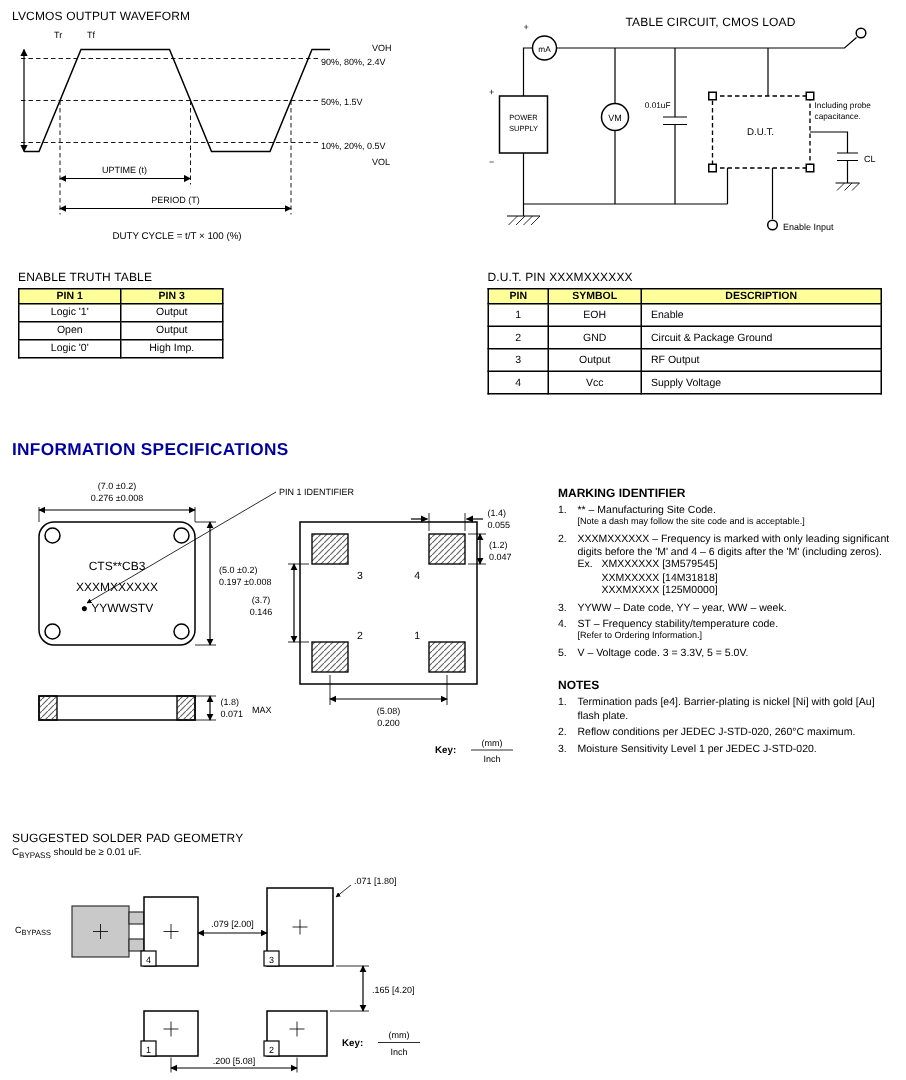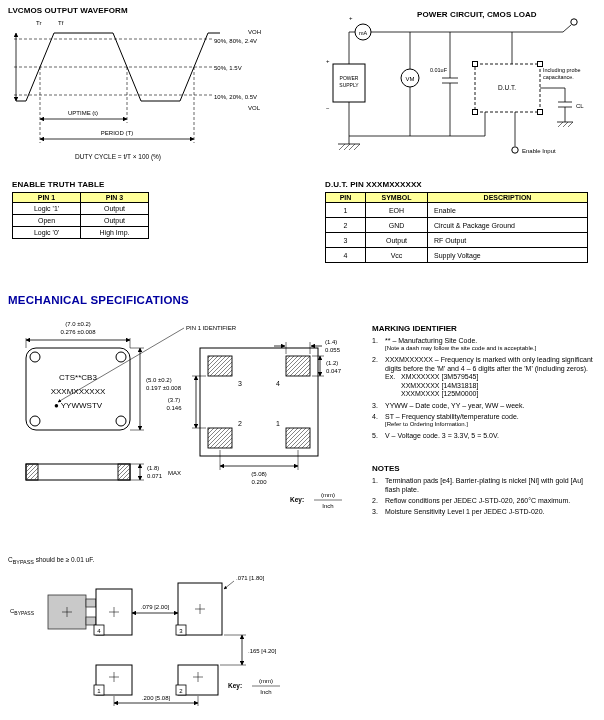--- a/index.html
+++ b/index.html
@@ -1,19 +1,19 @@
 <!DOCTYPE html>
 <html><head>
 <meta charset="utf-8">
 <style>
   *{margin:0;padding:0;box-sizing:border-box}
   body{width:604px;height:720px;position:relative;background:#fff;
        font-family:"Liberation Sans",sans-serif;color:#000;overflow:hidden}
   .abs{position:absolute}
-  .sec-title{font-size:8px;font-weight:bold;letter-spacing:.1px;white-space:nowrap}
+  .sec-title{font-size:8px;font-weight:normal;letter-spacing:.1px;white-space:nowrap}
   .mech-title{font-size:11.5px;font-weight:bold;color:#0000a0;letter-spacing:.2px}
   table{border-collapse:collapse;margin-top:3px;background:#fff}
   th,td{border:1px solid #000;font-size:7px;padding:1px 2px;text-align:center}
   th{background:#ffff99}
   .tt th{width:68px}
   .tt td{padding:2px 2px}
   .pt th:nth-child(1){width:40px}
   .pt th:nth-child(2){width:62px}
   .pt th:nth-child(3){width:160px}
   .pt td{padding:3.5px 3px}
@@ -80,21 +80,21 @@
     <text class="t6" x="206" y="55">50%, 1.5V</text>
     <text class="t6" x="206" y="84">10%, 20%, 0.5V</text>
     <text class="t6" x="240" y="95">VOL</text>
     <text class="t6" x="75" y="100" text-anchor="middle">UPTIME (t)</text>
     <text class="t6" x="109" y="120" text-anchor="middle">PERIOD (T)</text>
     <text class="t65" x="110" y="144" text-anchor="middle">DUTY CYCLE = t/T × 100 (%)</text>
   </svg>
 </div>
 
 <div class="abs" style="left:325px;top:6px;width:277px;height:174px">
-  <div class="sec-title abs" style="left:92px;top:4px">POWER CIRCUIT, CMOS LOAD</div>
+  <div class="sec-title abs" style="left:92px;top:4px">TABLE CIRCUIT, CMOS LOAD</div>
   <svg class="abs" style="left:0;top:0" width="275" height="172" viewBox="0 0 275 172">
     <g>
       <path class="wire" d="M24,58 L24,26 L30,26"></path>
       <path class="wire" d="M46,26 L238,26 L246,19"></path>
       <path class="wire" d="M24,96 L24,138"></path>
       <path class="wire" d="M24,130 L160,130"></path>
       <path class="wire" d="M85,26 L85,63 M85,81 L85,130"></path>
       <path class="wire" d="M125,26 L125,72 M125,77 L125,130"></path>
       <path class="wire" d="M187,26 L187,58"></path>
       <path class="wire" d="M160,106 L160,130"></path>
@@ -204,21 +204,21 @@
       </tr>
       <tr>
         <td>4</td>
         <td>Vcc</td>
         <td class="desc">Supply Voltage</td>
       </tr>
     </tbody>
   </table>
 </div>
 
-<div class="abs mech-title" style="left:8px;top:294px">MECHANICAL SPECIFICATIONS</div>
+<div class="abs mech-title" style="left:8px;top:294px">INFORMATION SPECIFICATIONS</div>
 
 <div class="abs" style="left:8px;top:318px;width:360px">
   <svg width="357" height="205" viewBox="0 0 357 205">
 
     <text class="t6" x="70" y="8" text-anchor="middle">(7.0 ±0.2)</text>
     <text class="t6" x="70" y="16" text-anchor="middle">0.276 ±0.008</text>
     <line class="diml" x1="18" y1="22" x2="122" y2="22" marker-start="url(#arr)" marker-end="url(#arr)"></line>
     <line class="ext" x1="18" y1="20" x2="18" y2="30"></line>
     <line class="ext" x1="122" y1="20" x2="122" y2="30"></line>
 
@@ -332,38 +332,39 @@
         <span>ST – Frequency stability/temperature code.</span>
         <div class="li-note">[Refer to Ordering Information.]</div>
       </div>
     </div>
     <div class="li">
       <span class="li-num">5.</span>
       <div class="li-body">V – Voltage code.  3 = 3.3V, 5 = 5.0V.</div>
     </div>
   </div>
 
-  <div class="list" style="margin-top:24px">
+  <div class="list" style="margin-top:12px">
     <div class="list-title">NOTES</div>
     <div class="li">
       <span class="li-num">1.</span>
       <div class="li-body">Termination pads [e4].  Barrier-plating is nickel [Ni] with gold [Au] flash plate.</div>
     </div>
     <div class="li">
       <span class="li-num">2.</span>
       <div class="li-body">Reflow conditions per JEDEC J-STD-020, 260°C maximum.</div>
     </div>
     <div class="li">
       <span class="li-num">3.</span>
       <div class="li-body">Moisture Sensitivity Level 1 per JEDEC J-STD-020.</div>
     </div>
   </div>
 </div>
 
 <div class="abs" style="left:8px;top:554px;width:356px">
+  <div class="sec-title">SUGGESTED SOLDER PAD GEOMETRY</div>
   <div class="solder-sub">
     <span>C</span><sub>BYPASS</sub><span> should be ≥ 0.01 uF.</span>
   </div>
   <svg width="350" height="140" viewBox="0 0 350 140" style="margin-top:4px">
 
     <text class="t6" x="2" y="44"><tspan>C</tspan><tspan class="t5" dy="1.5">BYPASS</tspan></text>
     <rect class="gray" x="40" y="26" width="38" height="34"></rect>
     <g>
       <line class="ext" x1="54" y1="43" x2="64" y2="43"></line>
       <line class="ext" x1="59" y1="38" x2="59" y2="48"></line>

